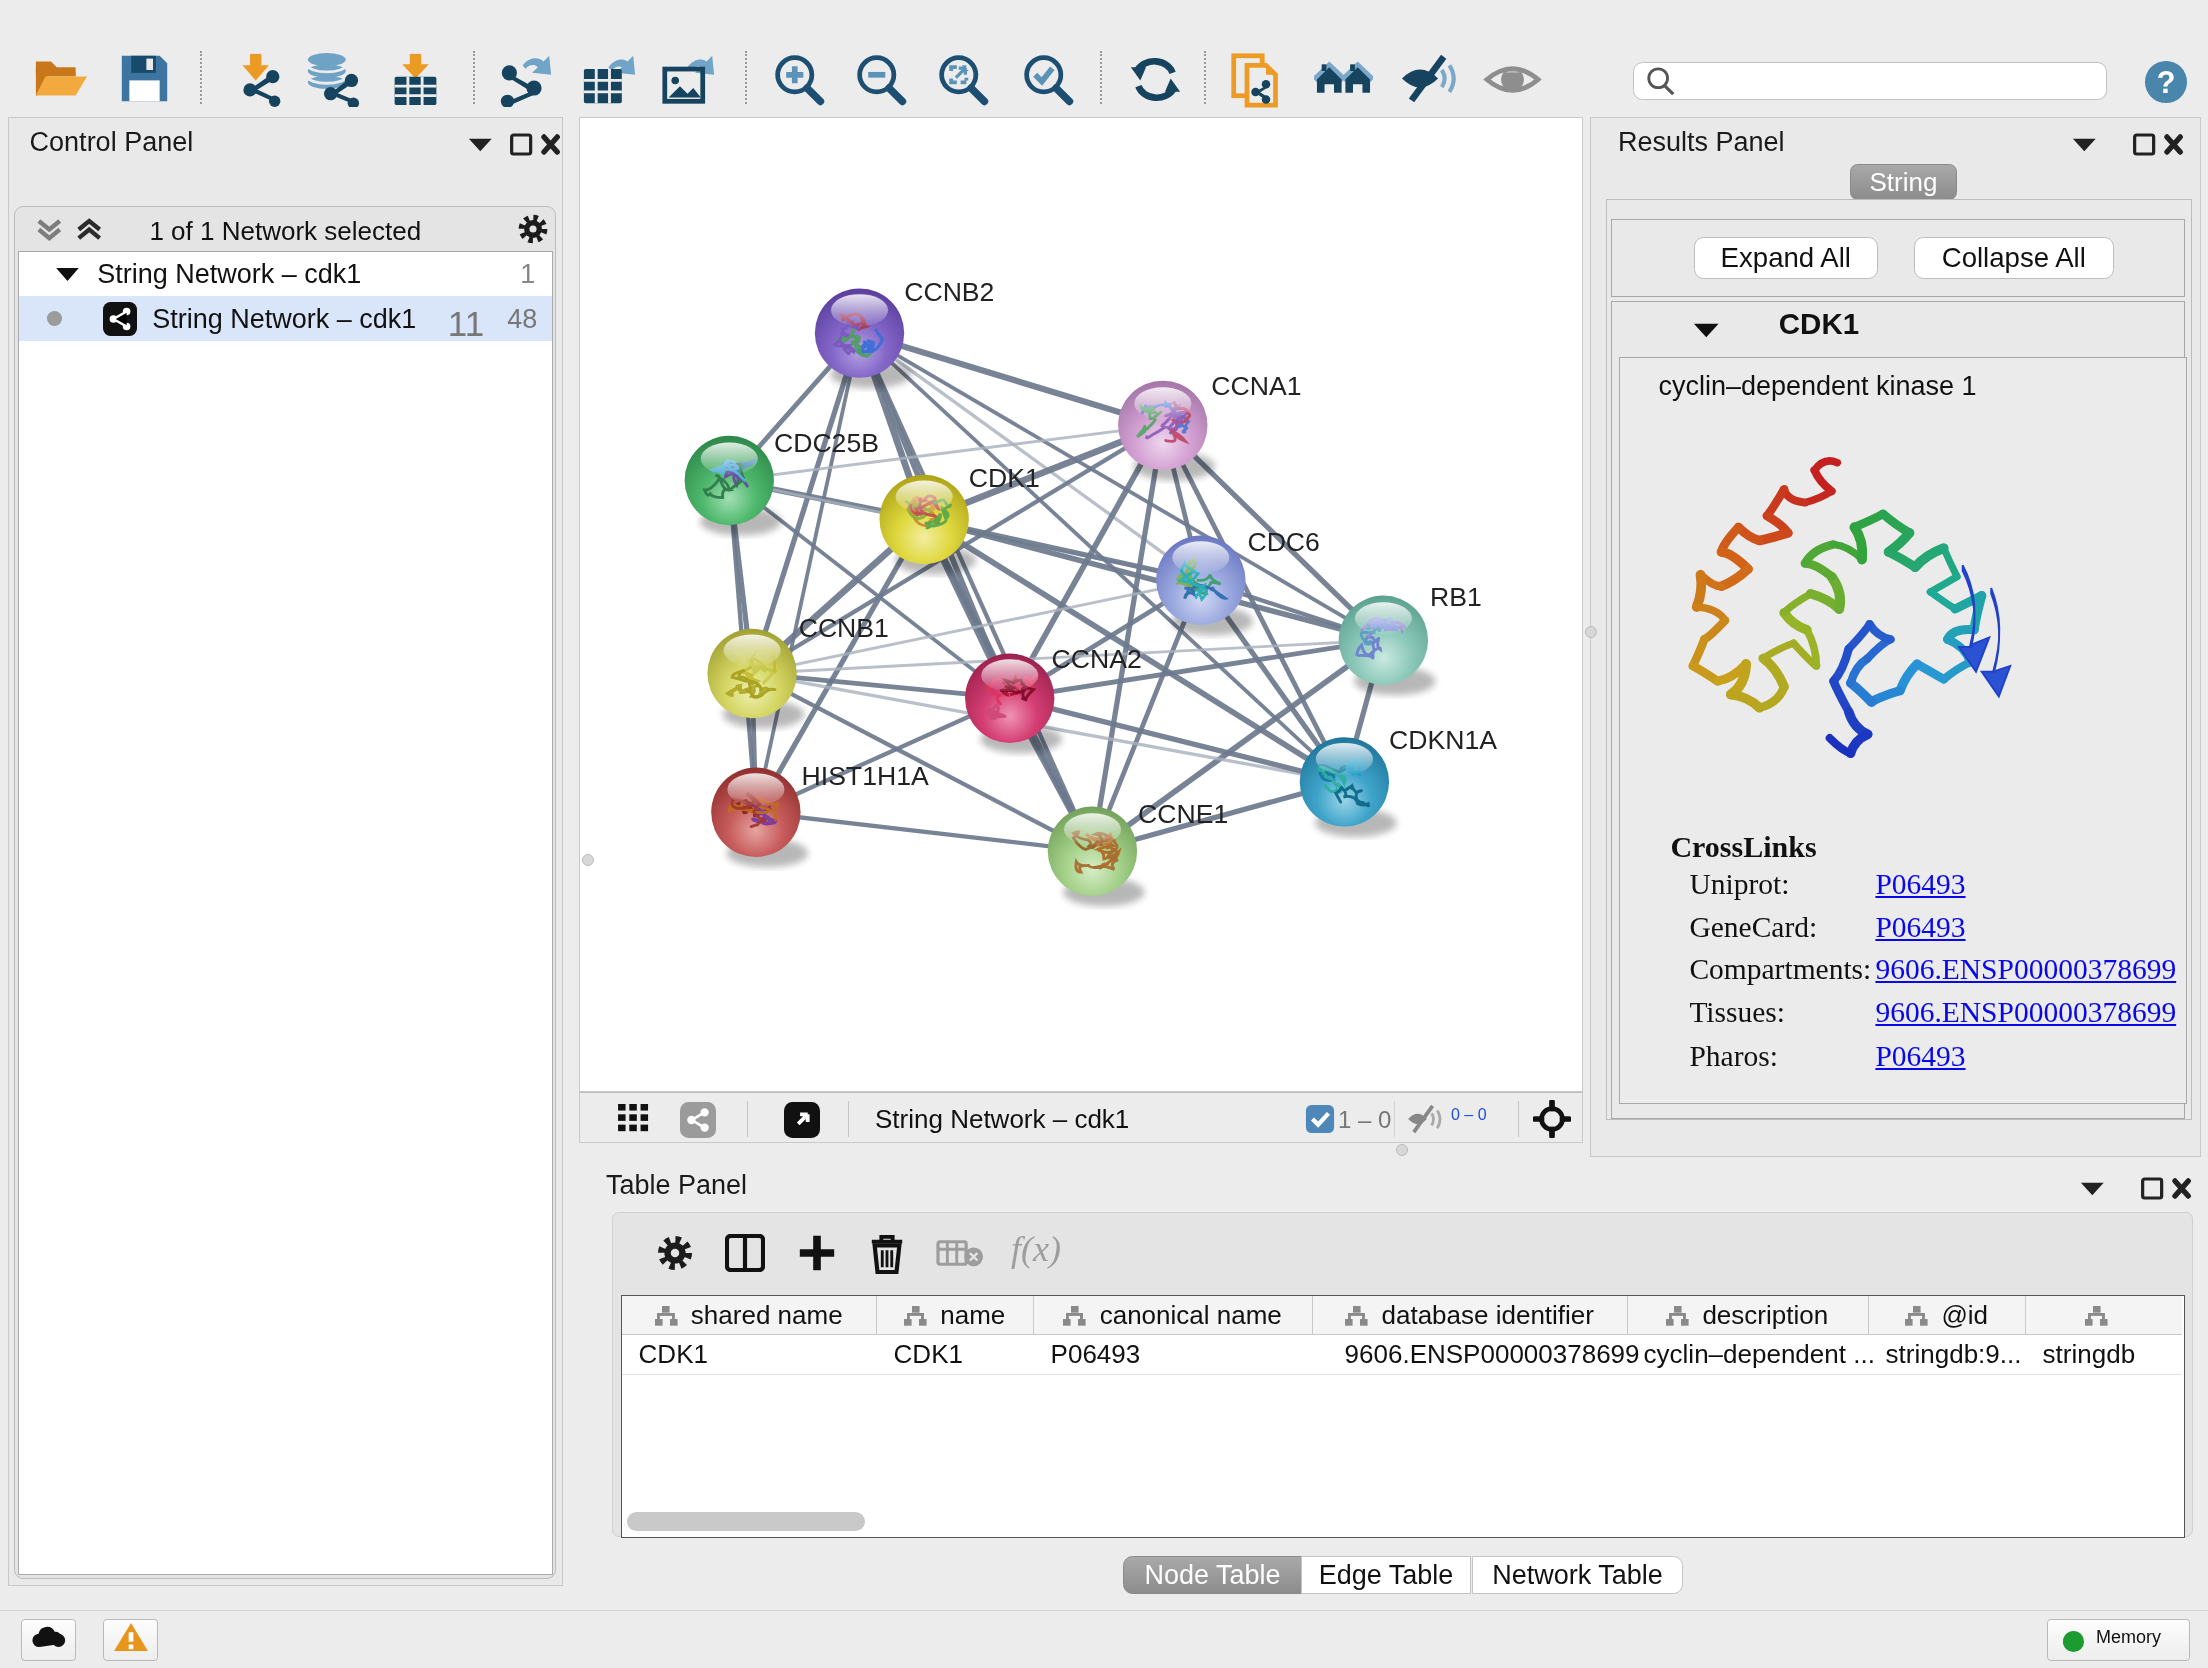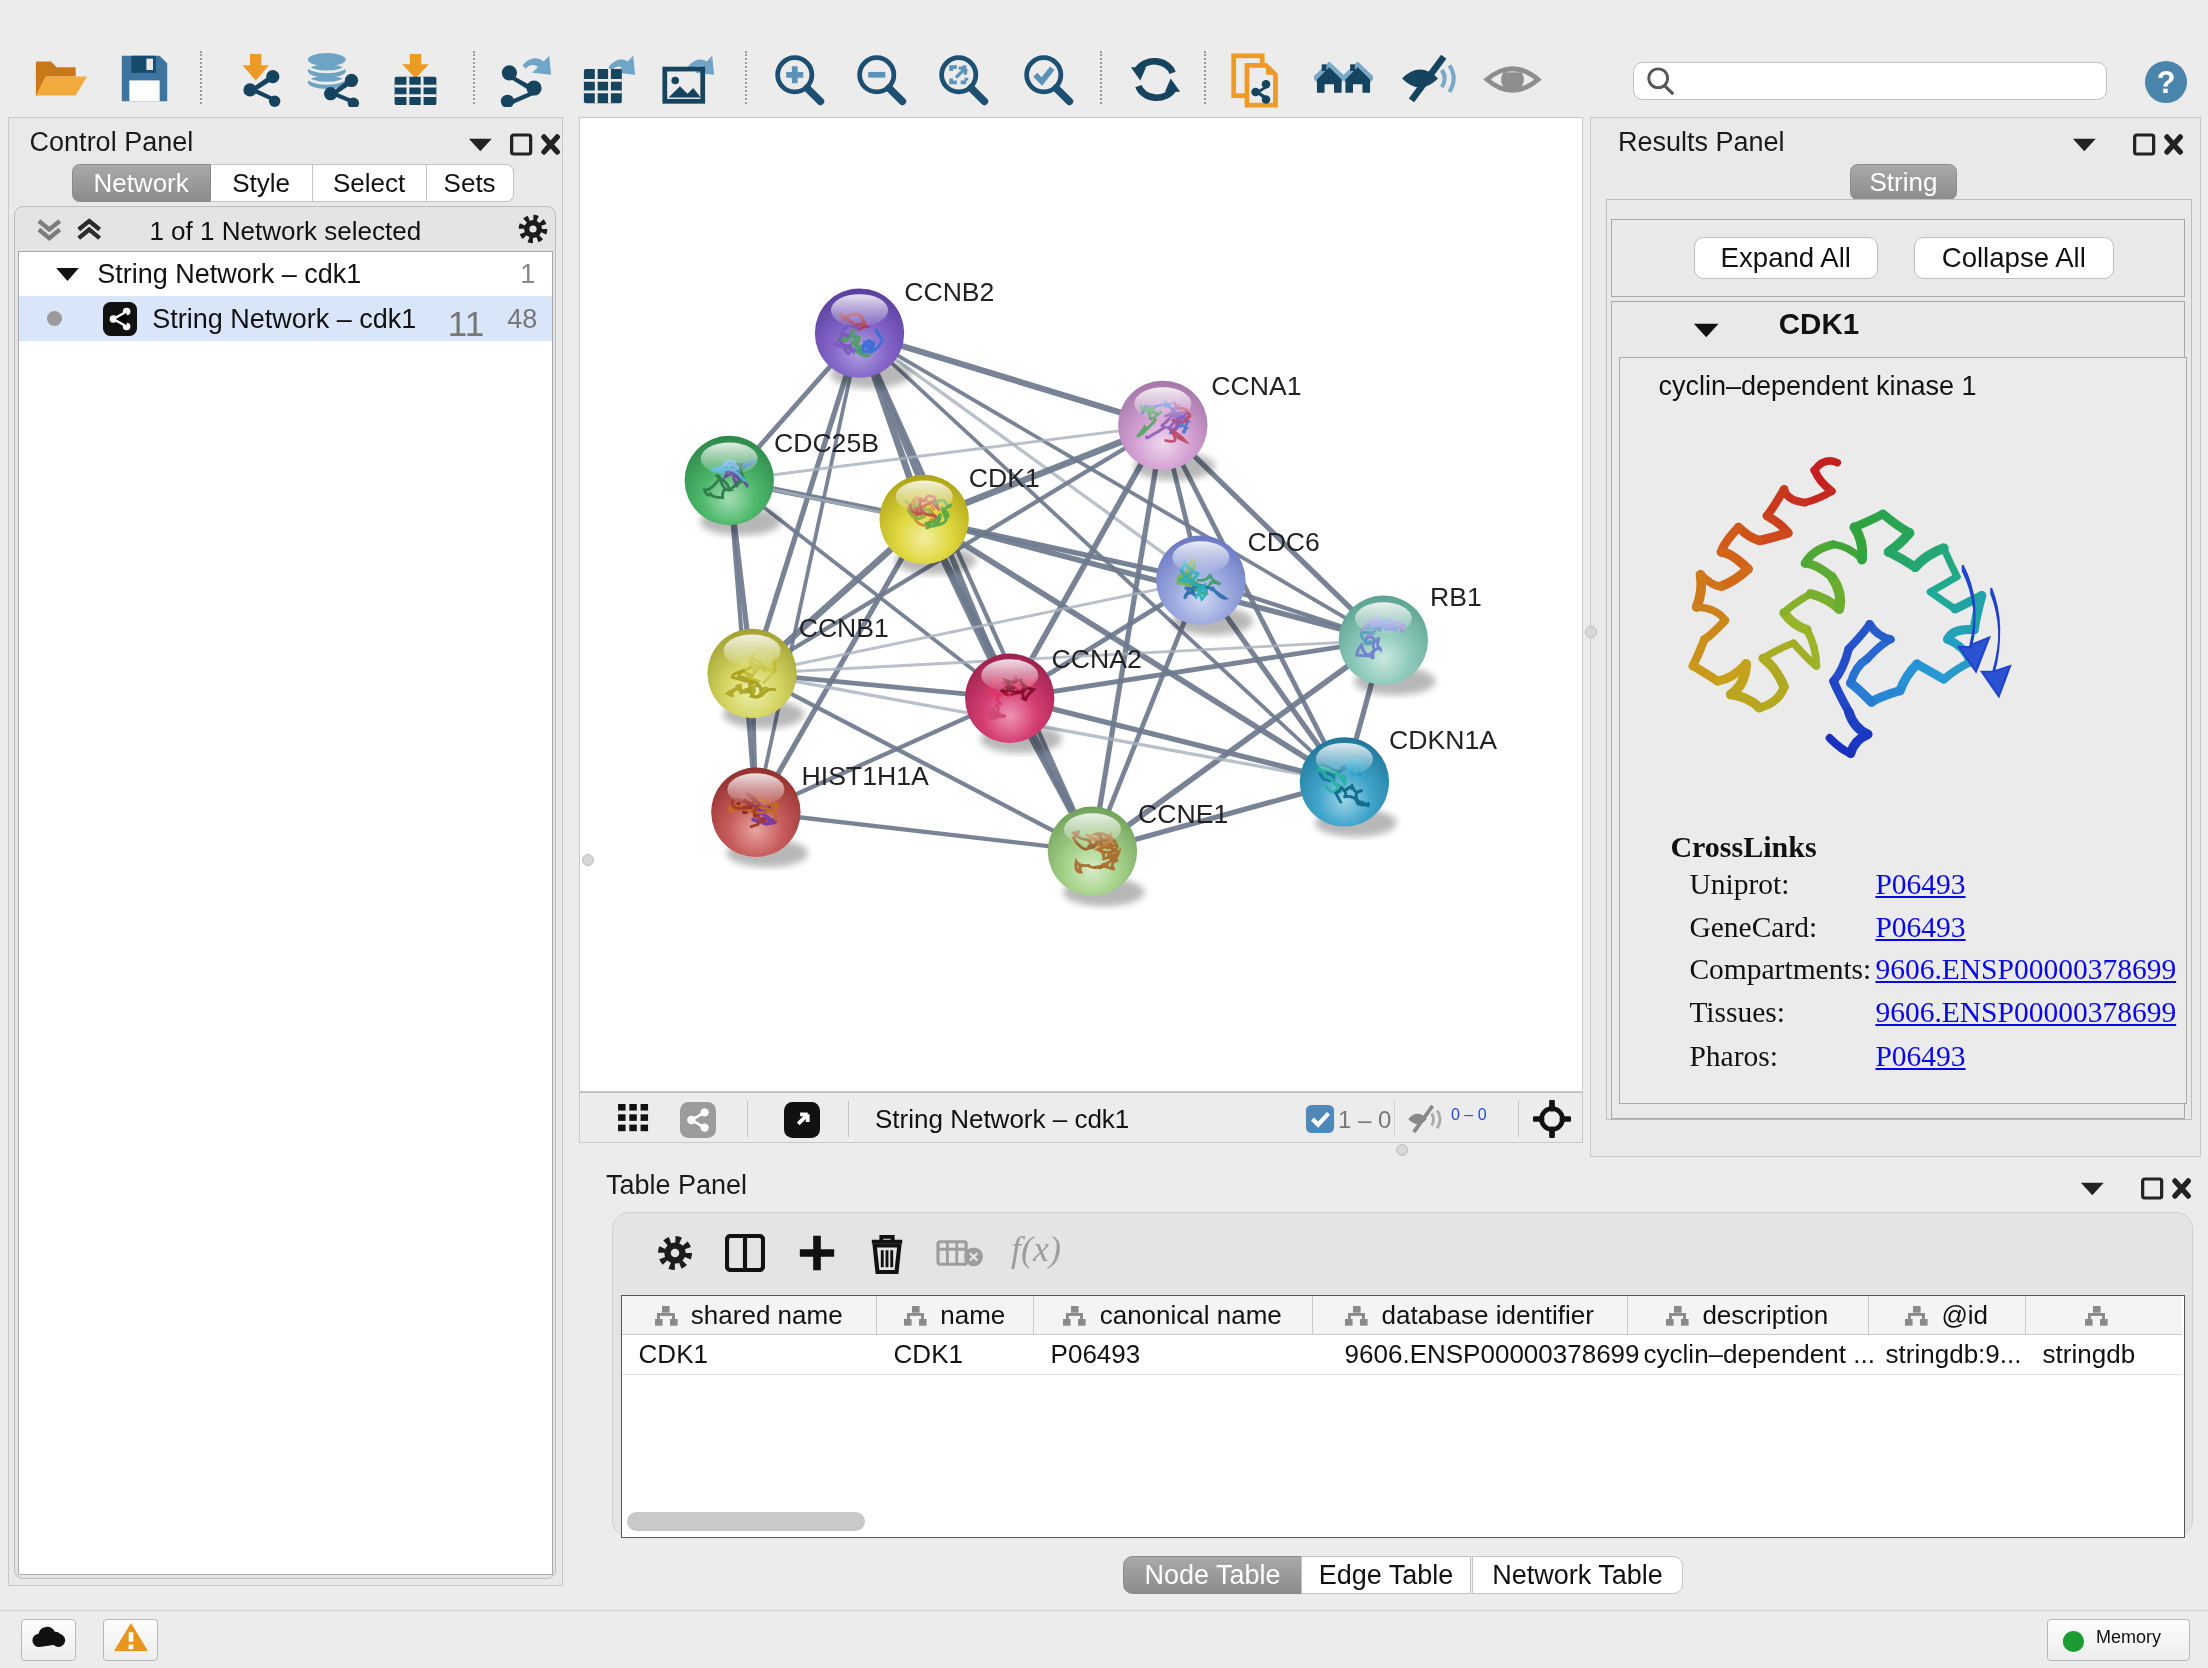--- a/index.html
+++ b/index.html
@@ -256,26 +256,20 @@
     </svg>
   </div>
 
   <div id="controlpanel">
     <div class="ptitle" style="position:absolute;left:21px;top:8.6px">Control Panel</div>
     <svg class="winbtns" style="left:458px;top:14.3px" width="95" height="25" viewBox="0 0 100 26">
       <path d="M2 7 L26 7 L14 20 z" fill="#222"></path>
       <rect x="47" y="3" width="20" height="20" fill="none" stroke="#222" stroke-width="3.4" rx="2"></rect>
       <path d="M81 5 L95 21 M95 5 L81 21" stroke="#222" stroke-width="5.6" stroke-linecap="round"></path>
     </svg>
-    <div class="tabrow" style="left:63px;top:46px">
-      <div class="tab sel first" style="width:139px">Network</div>
-      <div class="tab" style="width:102px">Style</div>
-      <div class="tab" style="width:114px">Select</div>
-      <div class="tab last" style="width:87px">Sets</div>
-    </div>
     <div id="cp-inner">
       <svg style="position:absolute;left:21px;top:9.5px" width="76" height="27" viewBox="0 0 80 28">
         <g fill="none" stroke="#7d7d7d" stroke-width="4.6">
             <path d="M3 4 l11 9 11-9 M3 13 l11 9 11-9"></path>
           </g>
         <g fill="none" stroke="#2c2c2c" stroke-width="4.6">
             <path d="M45 13 l11-9 11 9 M45 22 l11-9 11 9"></path>
           </g>
       </svg>
       <div style="position:absolute;left:0;top:8.6px;width:100%;text-align:center;font-size:26px;color:#111">1 of 1 Network selected</div>
@@ -754,21 +748,21 @@
     </div>
   </div>
 
   <div id="tablepanel">
     <div class="ptitle" style="position:absolute;left:35px;top:13.3px">Table Panel</div>
     <svg class="winbtns" style="left:1508px;top:19px" width="114" height="25" viewBox="0 0 120 26">
       <path d="M2 7 L26 7 L14 20 z" fill="#222"></path>
       <rect x="67" y="3" width="20" height="20" fill="none" stroke="#222" stroke-width="3.4" rx="2"></rect>
       <path d="M101 5 L115 21 M115 5 L101 21" stroke="#222" stroke-width="5.6" stroke-linecap="round"></path>
     </svg>
-    <div style="position:absolute;left:41px;top:55px;width:1581px;height:325px;background:#e4e4e4;border:1px solid #d0d0d0;border-radius:17px">
+    <div style="position:absolute;left:41px;top:55px;width:1581px;height:325px;background:#e4e4e4;border:1px solid #d0d0d0;border-radius:7px">
       <svg style="position:absolute;left:43px;top:21px" width="38" height="38" viewBox="0 0 34 34">
         <circle cx="17" cy="17" r="12" fill="none" stroke="#1c1c1c" stroke-width="6.5" stroke-dasharray="4.6 4.83"></circle>
         <circle cx="17" cy="17" r="9.5" fill="#1c1c1c"></circle>
         <circle cx="17" cy="17" r="3.8" fill="#e4e4e4"></circle>
       </svg>
       <svg style="position:absolute;left:112px;top:21px" width="40" height="38" viewBox="0 0 42 40">
         <rect x="2" y="2" width="38" height="36" rx="4" fill="none" stroke="#111" stroke-width="4.4"></rect>
         <path d="M21 2 v36" stroke="#111" stroke-width="4.4"></path>
       </svg>
       <svg style="position:absolute;left:183px;top:19px" width="42" height="42" viewBox="0 0 44 44">

